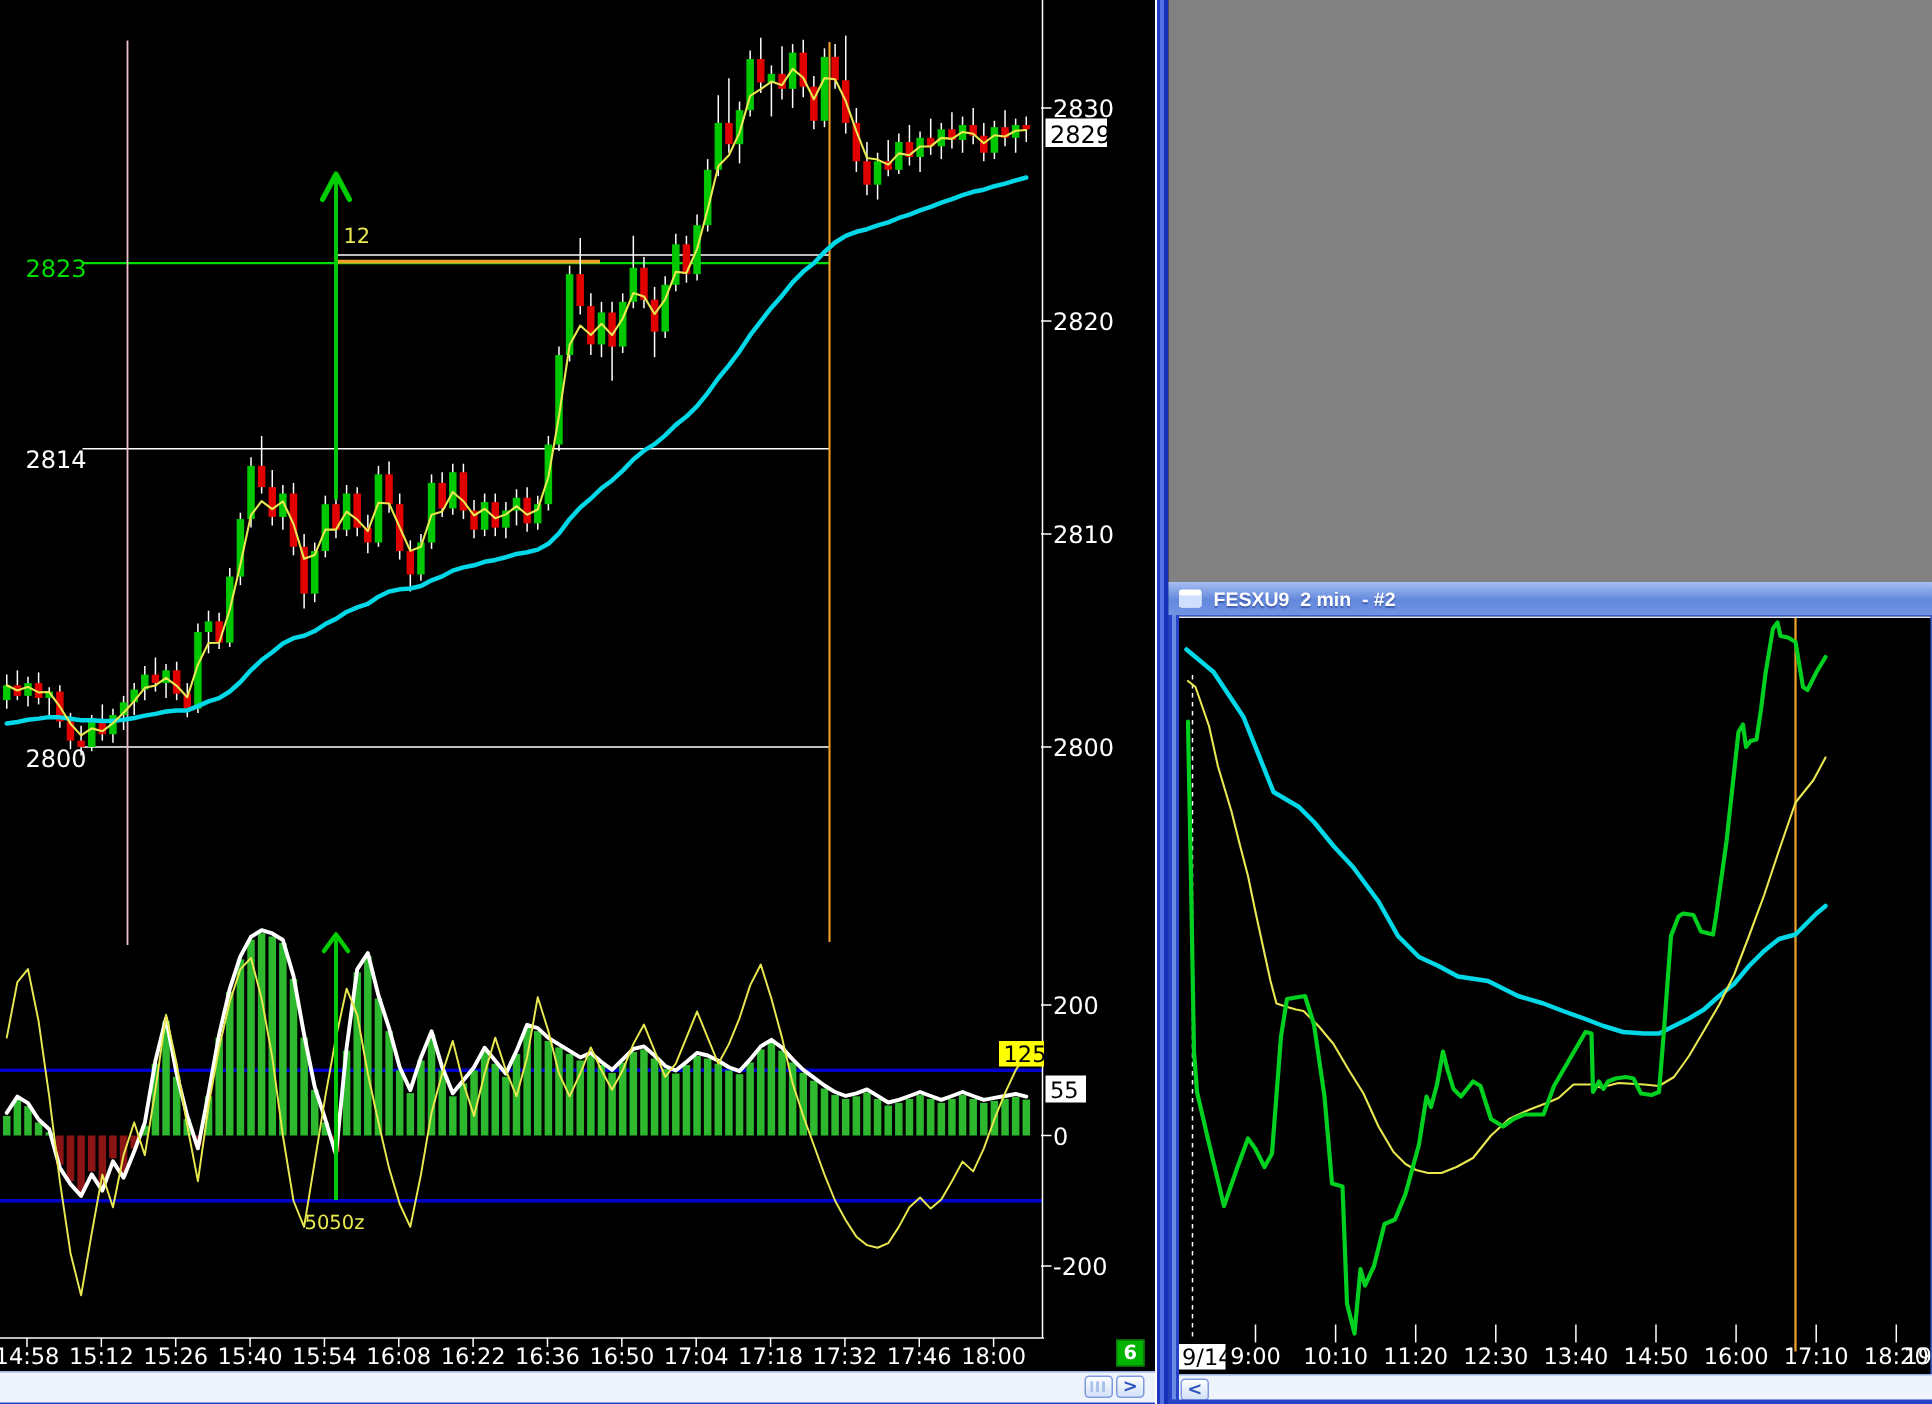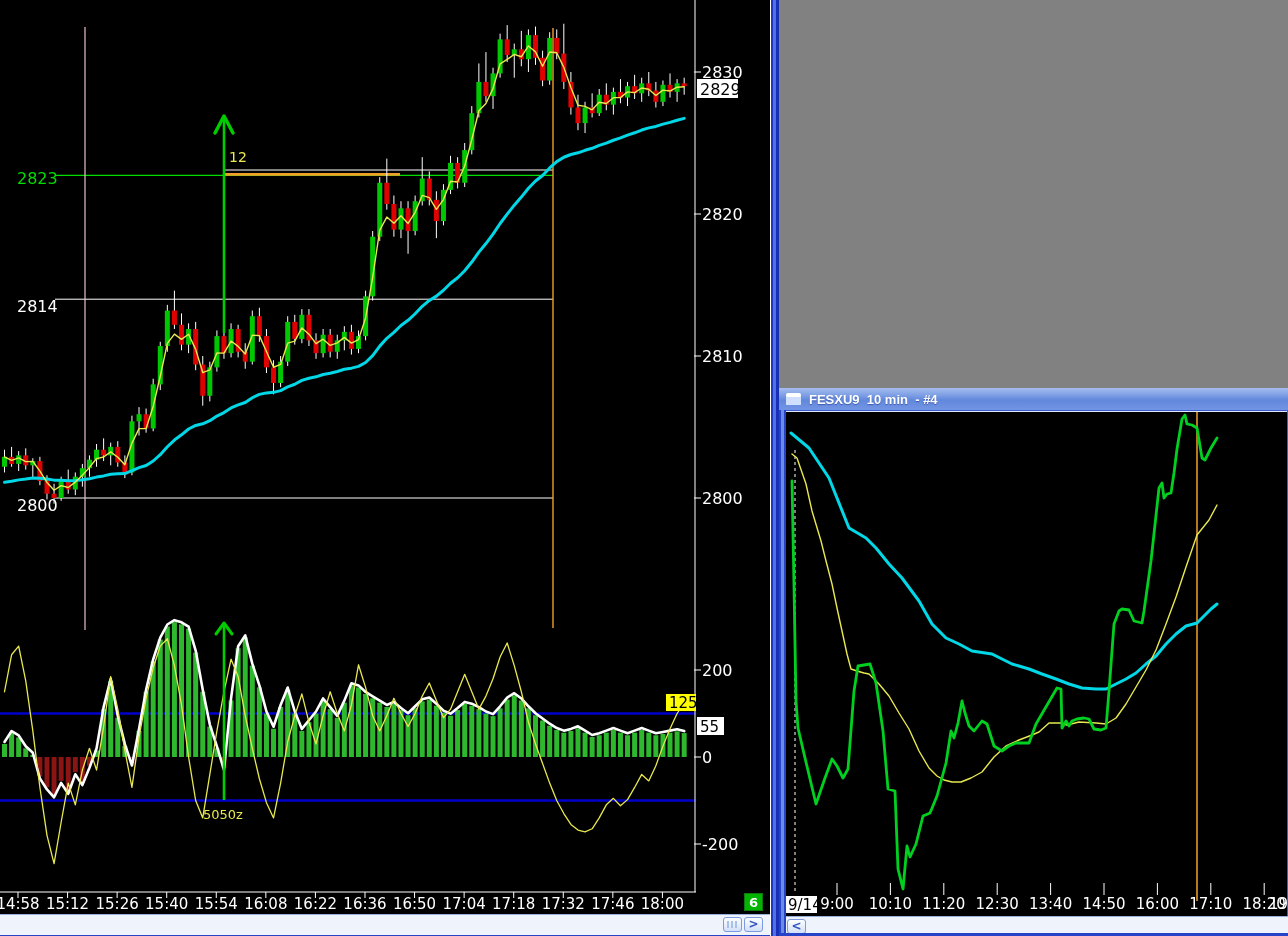--- a/index.html
+++ b/index.html
@@ -420,21 +420,21 @@
     </div>
   </div>
 
   <div id="divider" class="abs"></div>
 
   <div id="gray-panel" class="abs"></div>
 
   <div id="right-window" class="abs">
     <div id="titlebar">
       <div id="win-icon"></div>
-      <span id="title-text">FESXU9  10 min  - #4</span>
+      <span id="title-text">FESXU9  2 min  - #2</span>
     </div>
     <div id="right-border-left"></div>
     <svg id="rightChart" width="501" height="505" viewBox="0 0 501 505">
         <line x1="9" y1="38" x2="9" y2="482" stroke="#ffffff" stroke-width="1" stroke-dasharray="3 3"></line>
         <line x1="411" y1="0" x2="411" y2="489" stroke="#f0a028" stroke-width="1.5"></line>
         <polyline points="5,21 23,36 43,66 63,116 80,126 90,136 103,152 116,166 133,189 146,212 160,226 173,232 186,239 206,242 226,252 243,257 256,262 270,267 283,272 296,276 310,277 320,277 330,272 340,267 350,261 360,252 370,244 380,232 390,222 400,214 411,211 420,202 425,197 431,192" fill="none" stroke="#00d8e8" stroke-width="3" stroke-linejoin="round" stroke-linecap="round"></polyline>
         <polyline points="6,42 11,46 20,72 26,99 35,129 40,149 46,172 51,196 56,219 61,242 65,257 71,259 78,261 83,262 93,272 103,284 113,301 123,317 133,339 143,356 151,364 158,368 166,370 175,370 185,366 196,360 208,345 220,334 233,328 246,323 253,320 263,311 275,311 281,313 293,310 310,311 320,312 330,306 340,292 350,275 360,258 370,238 380,212 390,185 400,155 411,123 423,108 431,93" fill="none" stroke="#e8e850" stroke-width="1.4" stroke-linejoin="round" stroke-linecap="round"></polyline>
         <polyline points="6,69 8,174 10,289 12,316 19,346 30,392 39,366 46,347 51,354 57,366 62,357 68,279 72,254 84,252 90,271 97,319 102,377 109,379 112,457 117,477 121,434 124,445 130,432 137,404 144,401 151,384 160,351 165,319 168,326 172,311 176,289 179,301 183,314 188,319 196,309 201,312 208,334 216,339 223,334 230,331 243,331 250,312 271,276 275,277 276,316 280,309 283,314 286,309 291,307 298,306 303,307 308,317 315,318 320,316 323,279 328,212 333,199 336,197 343,198 348,209 356,211 358,199 365,149 373,76 376,71 378,86 381,82 385,81 388,61 391,37 396,7 399,3 401,12 406,13 411,16 416,46 419,48 425,36 431,26" fill="none" stroke="#00d020" stroke-width="2.8" stroke-linejoin="round" stroke-linecap="round"></polyline>
         <line x1="51" y1="471" x2="51" y2="483" stroke="#ffffff" stroke-width="1"></line>
         <text x="51" y="497" fill="#ffffff" font-size="15" text-anchor="middle" font-weight="normal">9:00</text>

